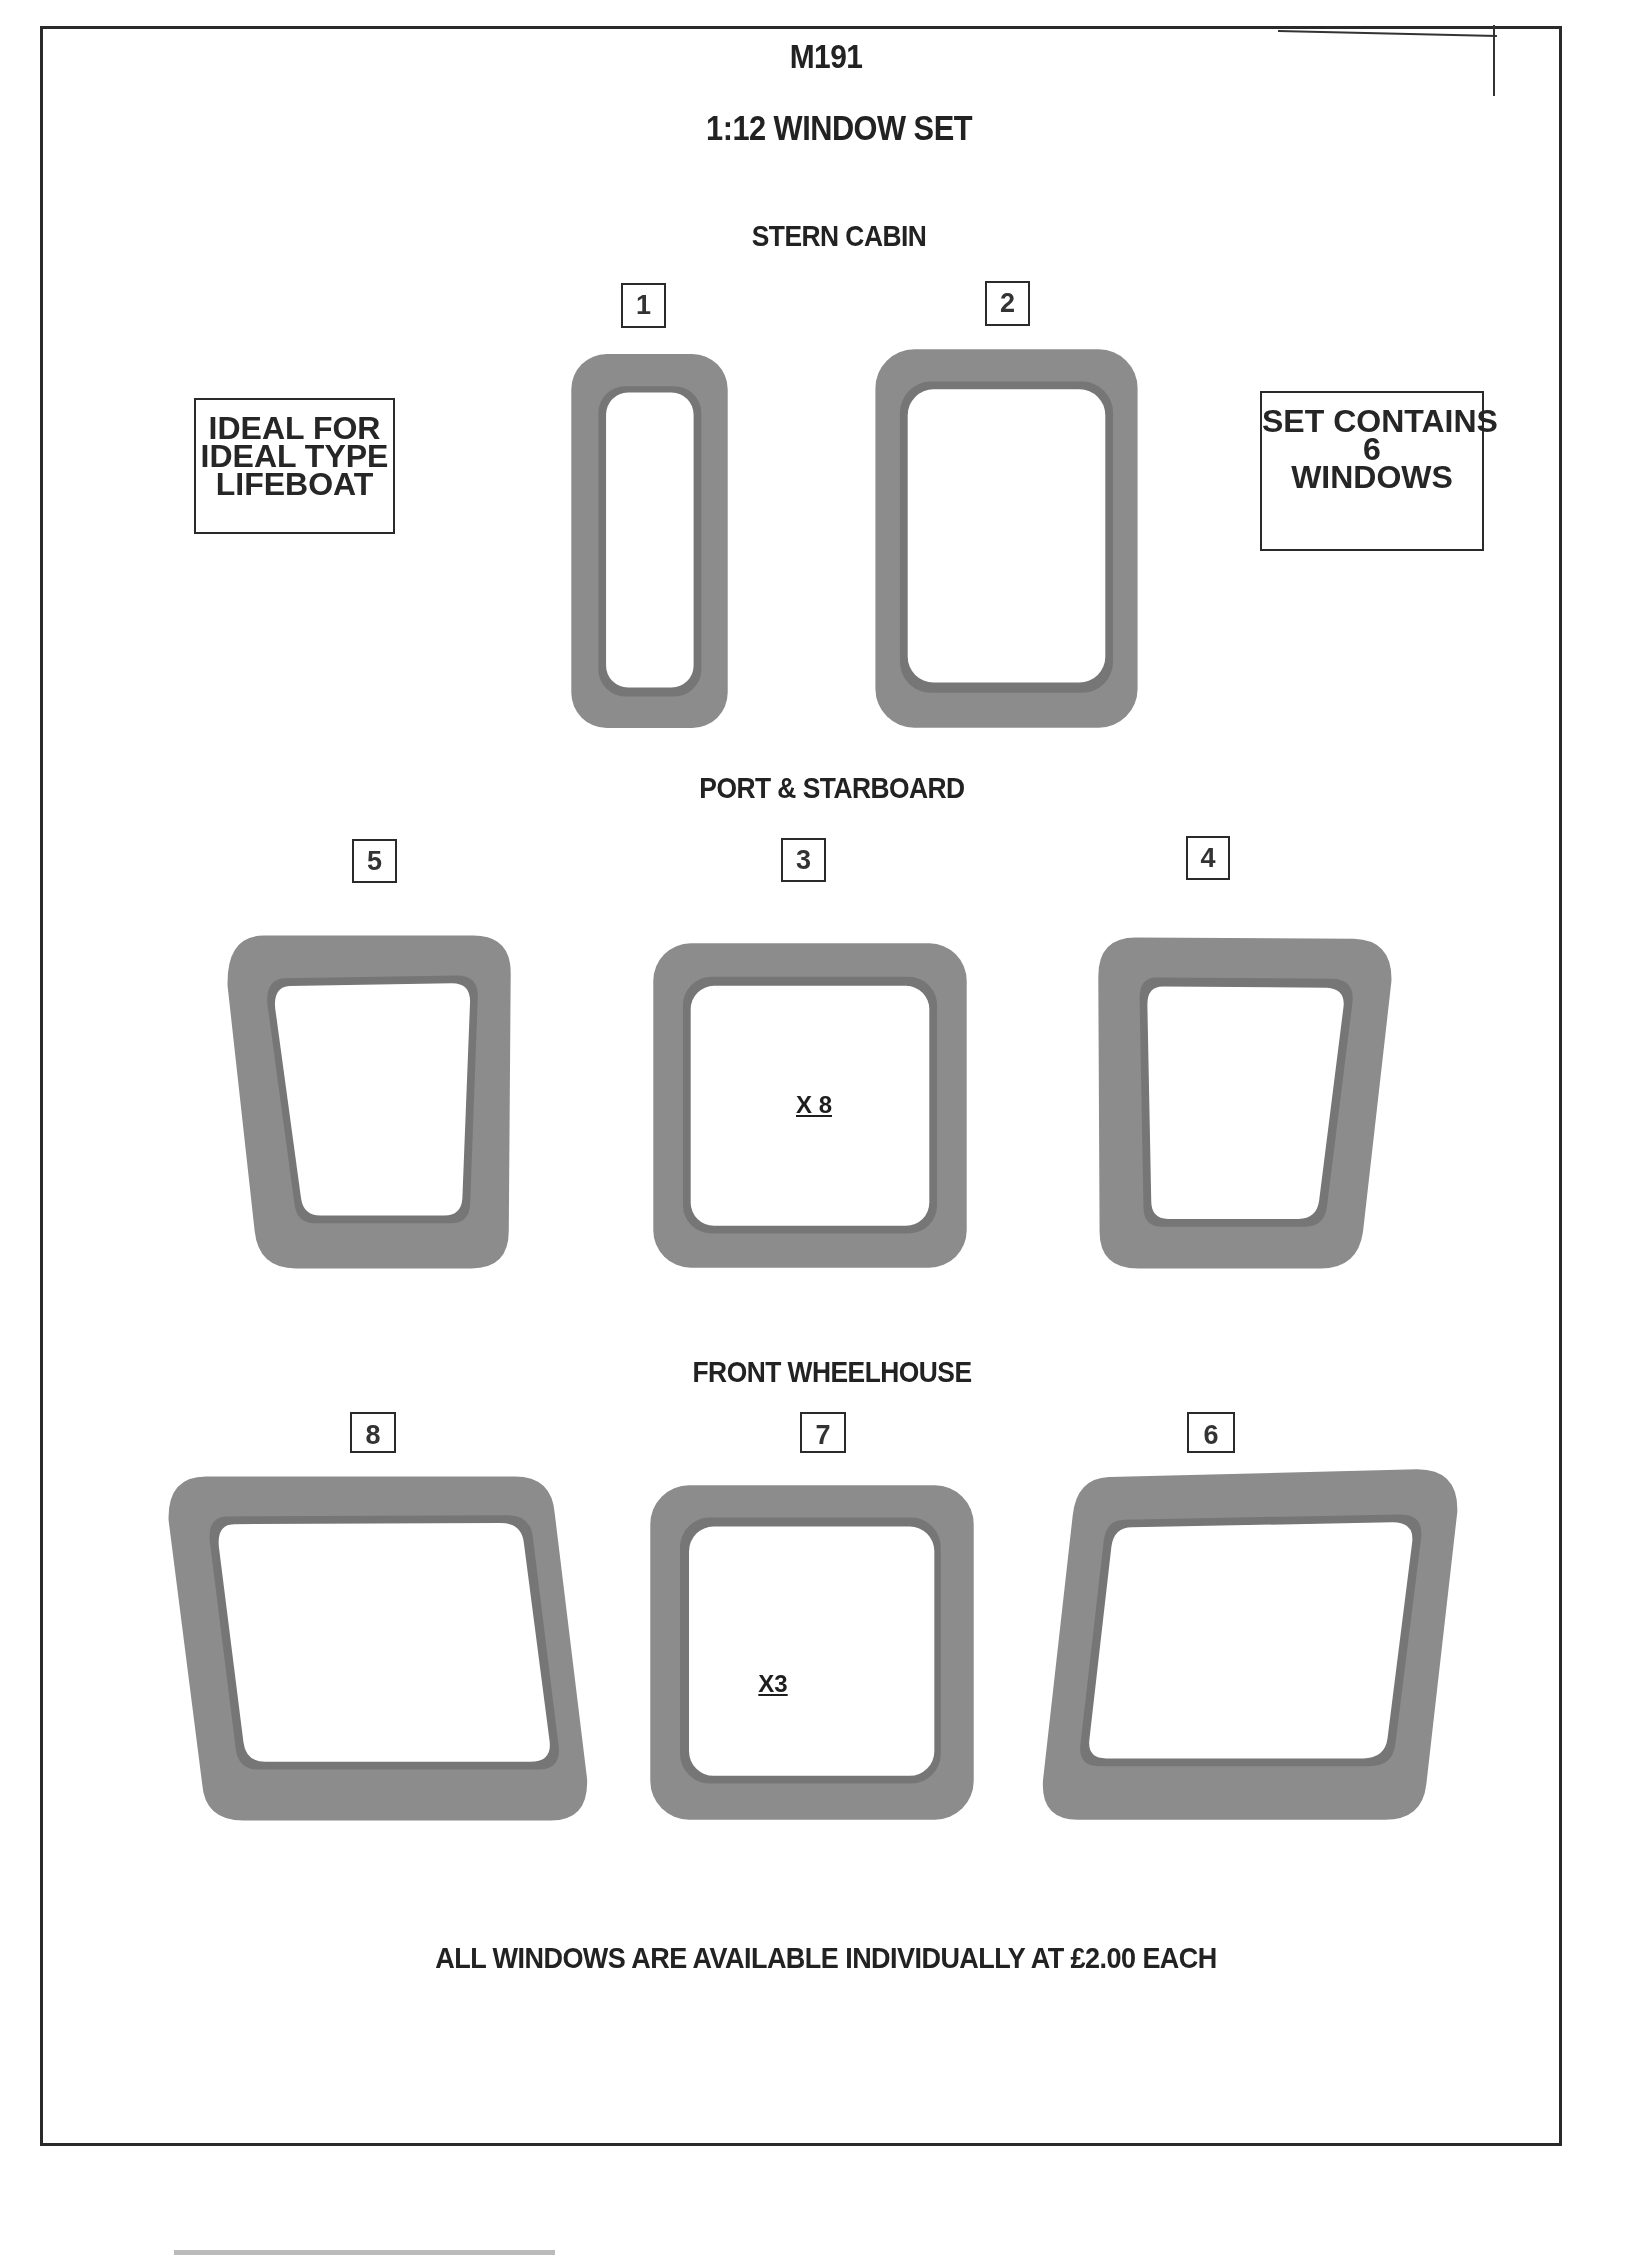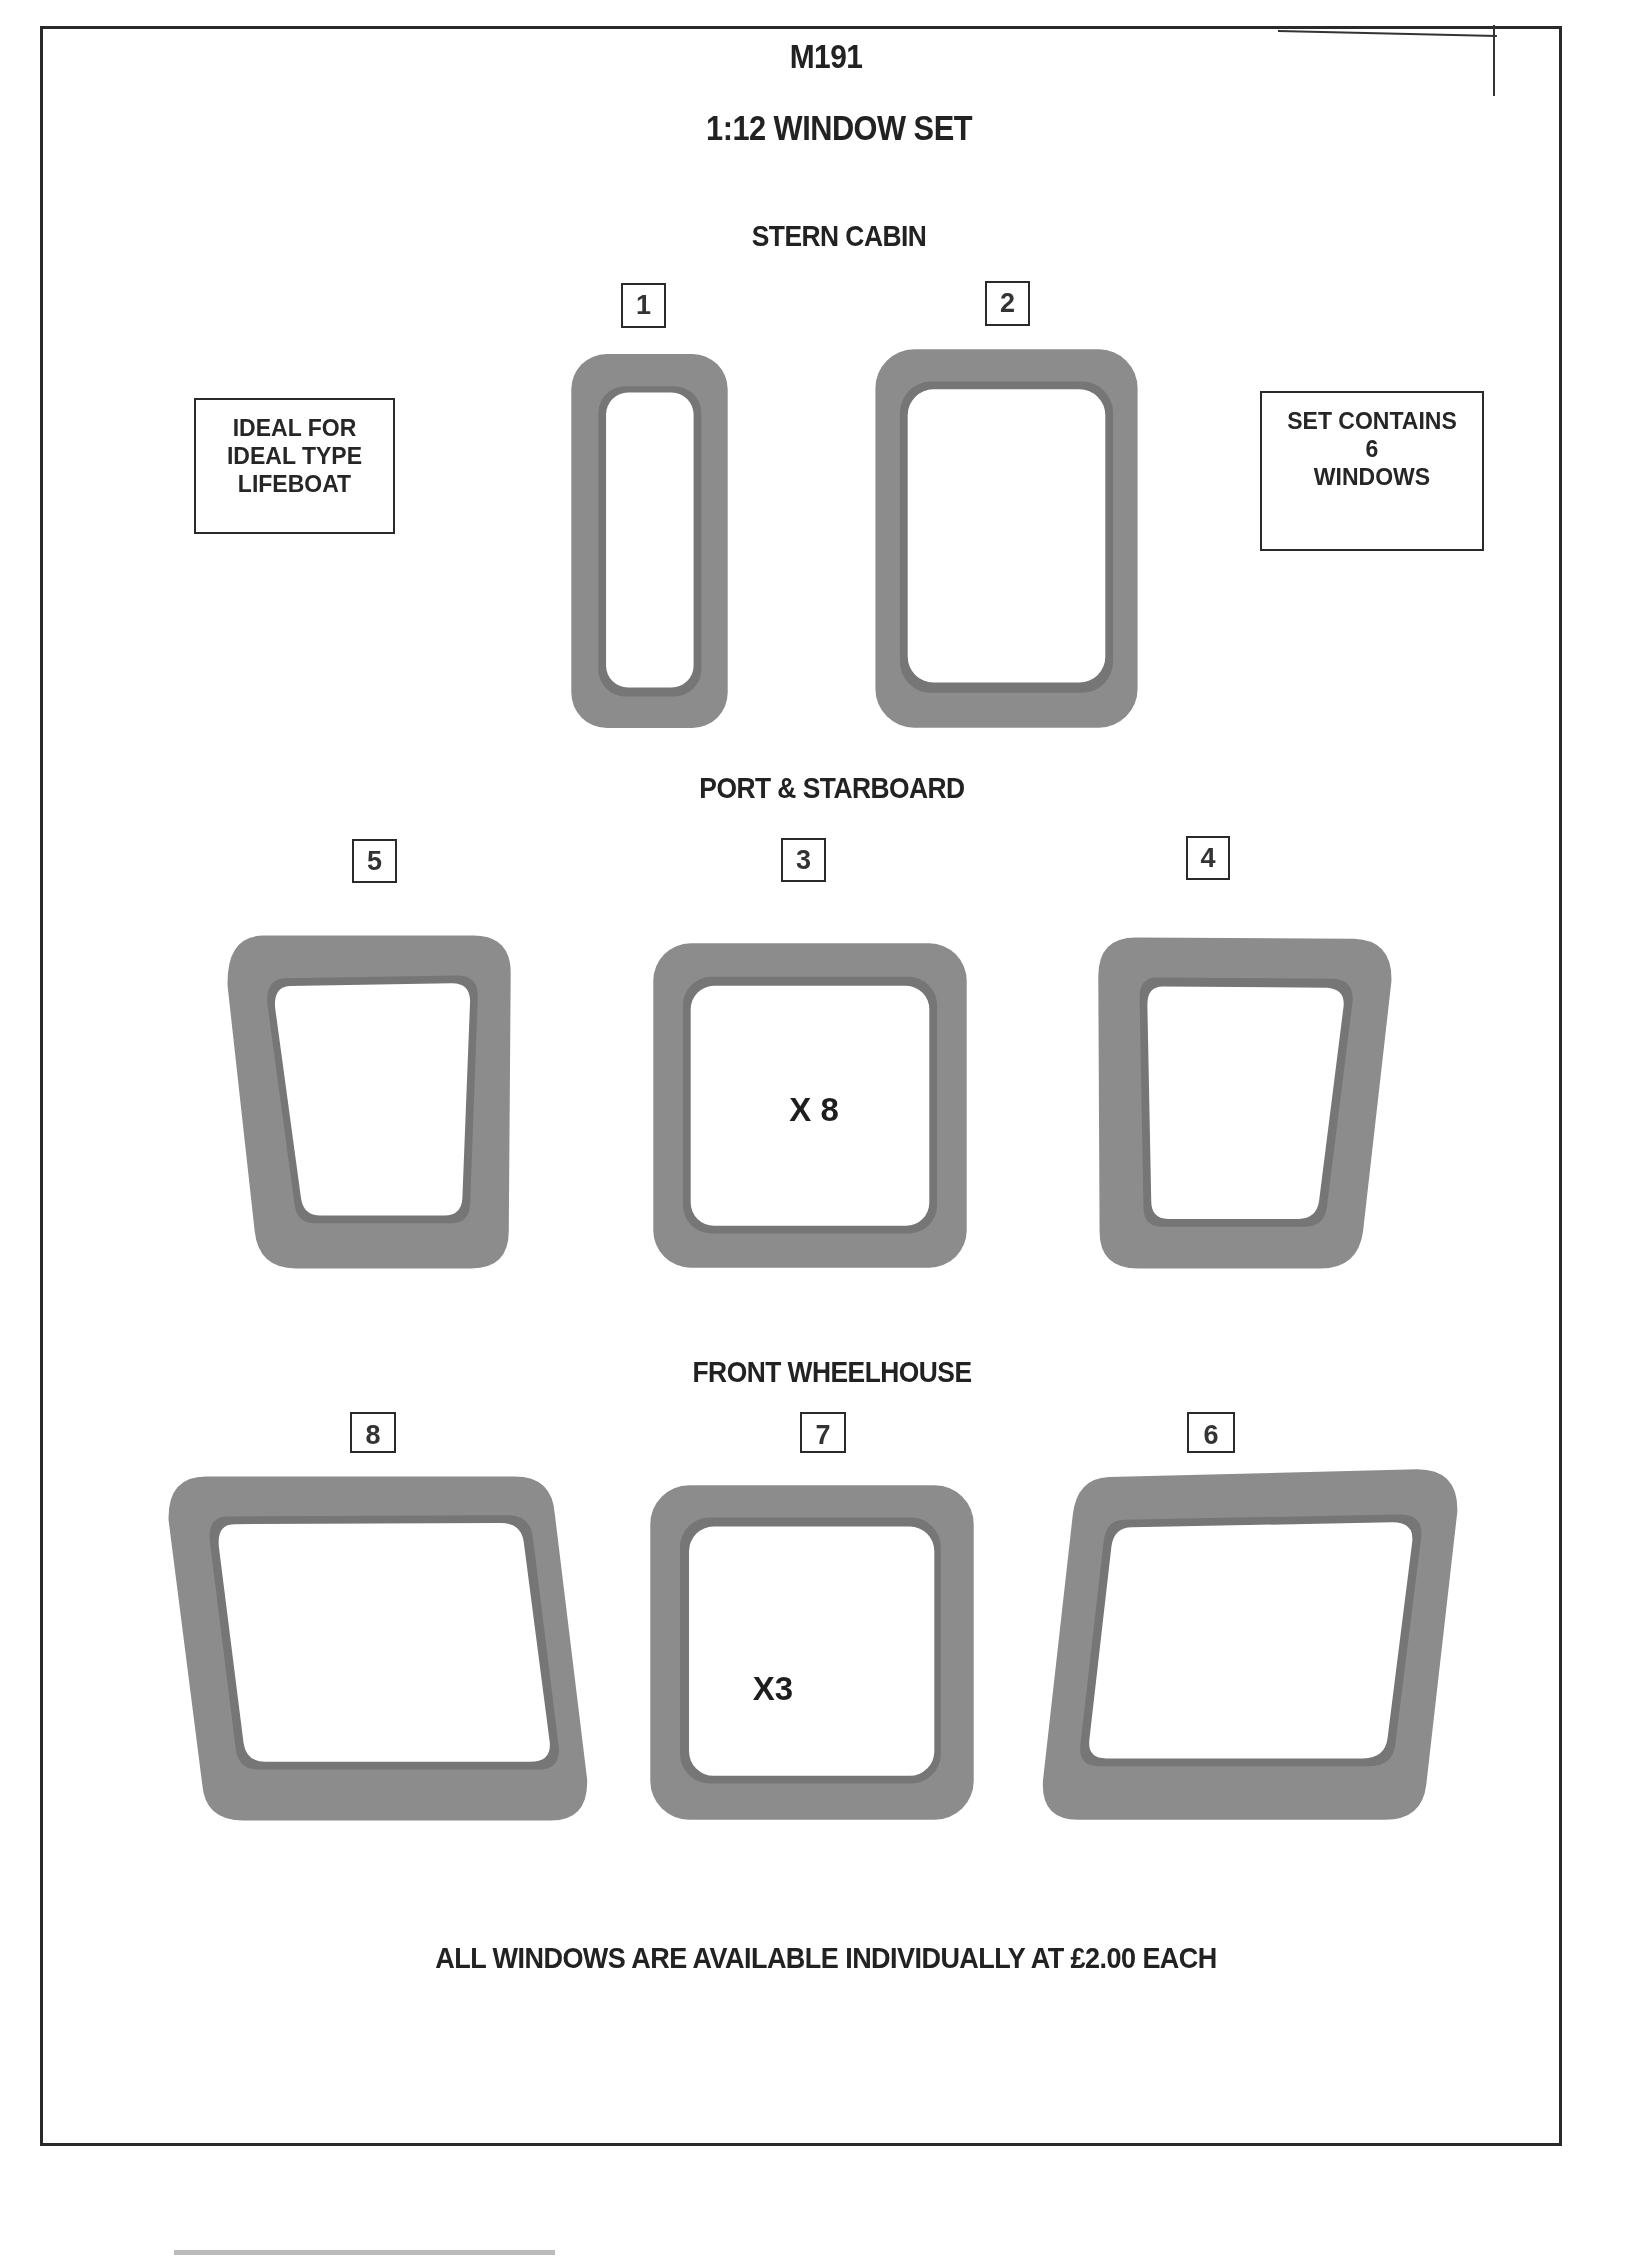--- a/index.html
+++ b/index.html
@@ -9,26 +9,26 @@
                 border:3.2px solid #2a2a2a; box-sizing:border-box; }
   .txt { position:absolute; font-weight:bold; white-space:nowrap; transform:translateX(-50%);
          letter-spacing:-0.6px; color:#222; }
   .h-code  { left:826px; top:37px;  font-size:34px; transform:translateX(-50%) scaleX(0.88); }
   .h-title { left:839px; top:108px; font-size:35px; transform:translateX(-50%) scaleX(0.88); }
   .h-sect  { font-size:30px; transform:translateX(-50%) scaleX(0.88); }
   .num-box { position:absolute; border:2.6px solid #2a2a2a; box-sizing:border-box; background:#fff;
              display:flex; align-items:center; justify-content:center;
              font-weight:bold; font-size:27px; color:#333; }
   .info-box { position:absolute; border:2.6px solid #2a2a2a; box-sizing:border-box; background:#fff;
-              text-align:center; font-weight:bold; font-size:23px; line-height:28px; color:#262626;
+              text-align:center; font-weight:bold; font-size:32px; line-height:28px; color:#262626;
               padding-top:14px; }
   .info-box div { white-space:nowrap; }
   .win { position:absolute; }
   .win svg { width:100%; height:100%; overflow:visible; display:block; }
-  .qty { position:absolute; font-weight:bold; font-size:33px; color:#1e1e1e; transform:translateX(-50%); }
+  .qty { position:absolute; font-weight:bold; font-size:24px; color:#1e1e1e; transform:translateX(-50%);text-decoration:underline; }
   .footer { left:826px; top:1941px; font-size:30px; transform:translateX(-50%) scaleX(0.9); }
   .scan-mark { position:absolute; background:#333; }
 </style>
 </head>
 <body>
 
 <div class="page-frame"></div>
 
 <div class="scan-mark" style="left:1278px;top:30px;width:219px;height:1.9px;transform:rotate(1.3deg);transform-origin:left;"></div>
 <div class="scan-mark" style="left:1493px;top:24.5px;width:1.9px;height:71px;"></div>

